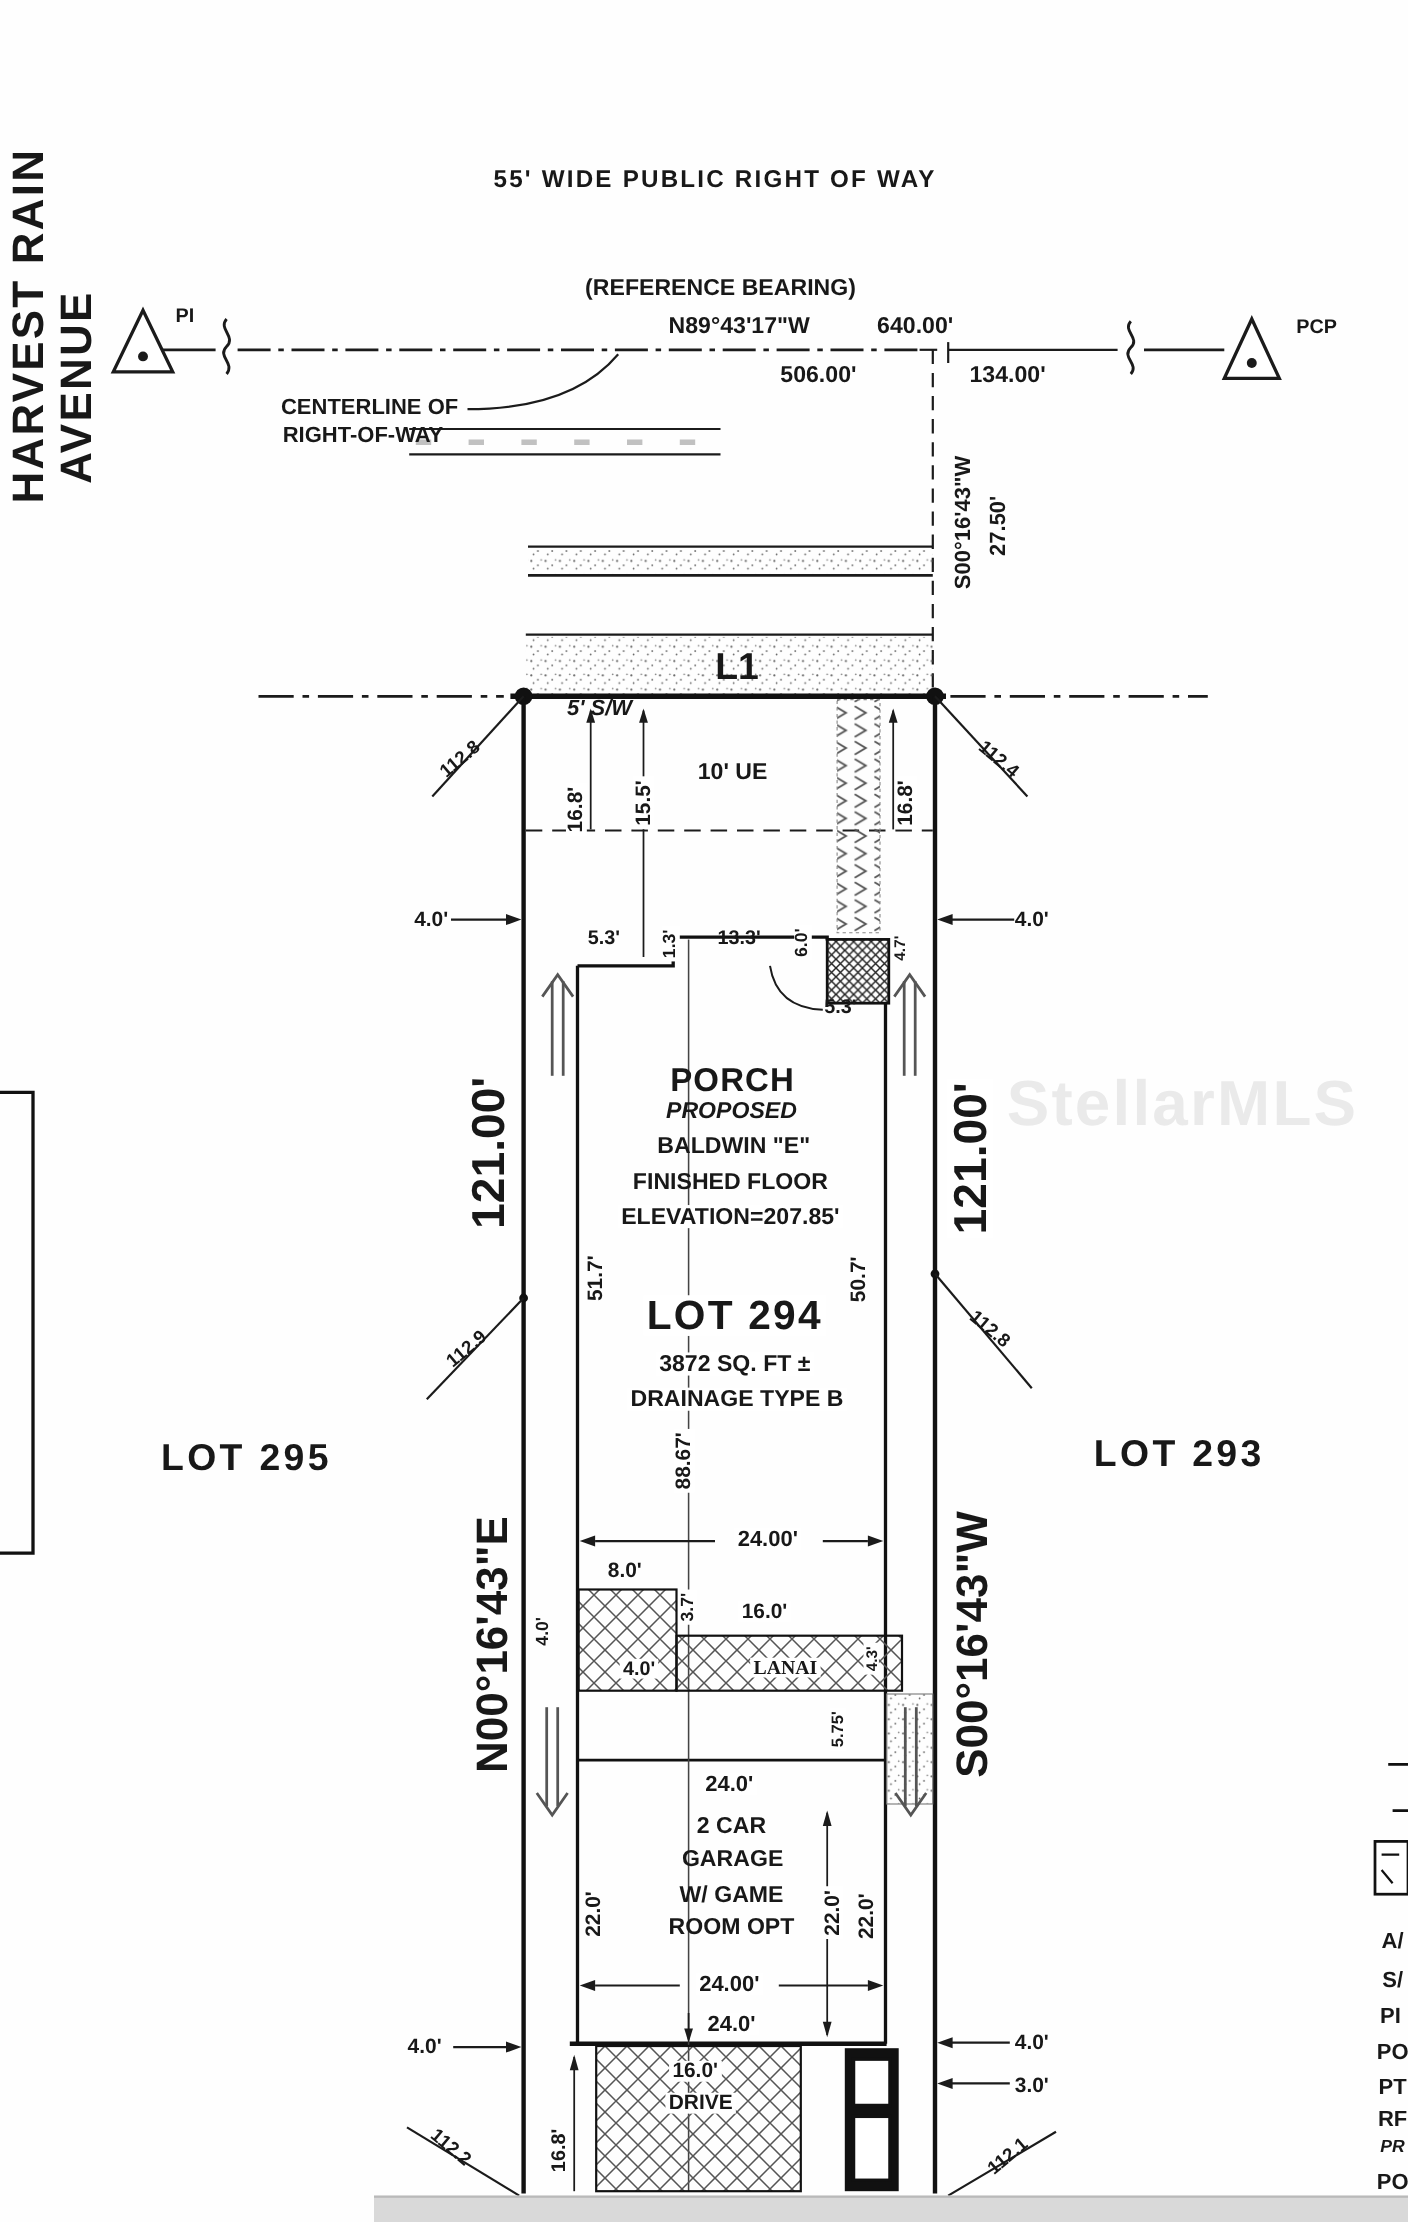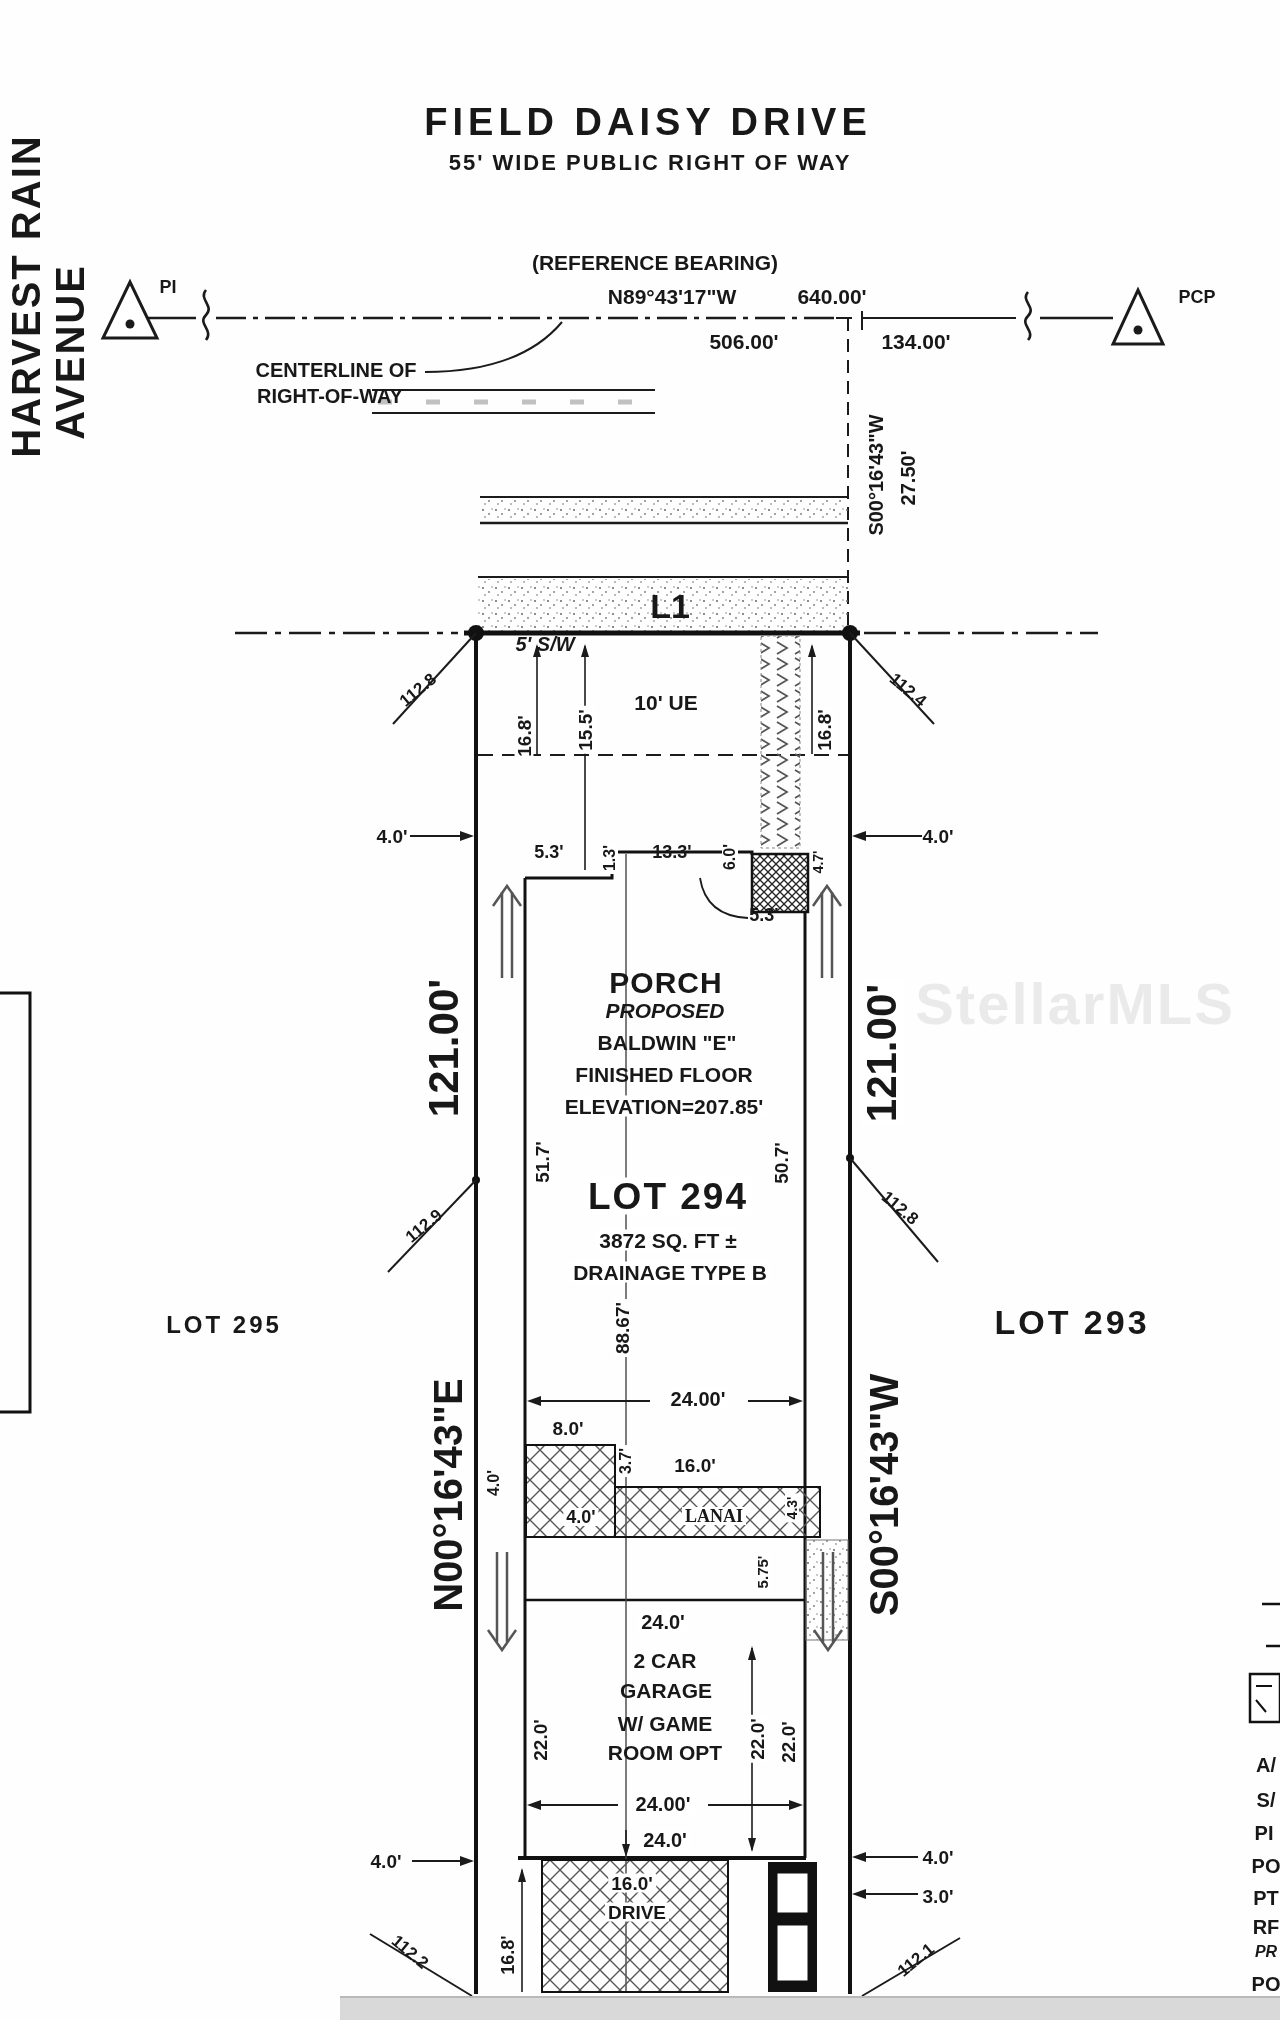--- a/index.html
+++ b/index.html
@@ -205,21 +205,20 @@
     <g stroke="#111" fill="none">
       <line x1="1262" y1="1604" x2="1280" y2="1604" stroke-width="2.5"></line>
       <line x1="1266" y1="1646" x2="1280" y2="1646" stroke-width="2.5"></line>
       <rect x="1250" y="1674" width="30" height="48" stroke-width="2.5" fill="#fff"></rect>
       <path d="M1256,1686 L1272,1686 M1256,1700 L1266,1712" stroke-width="2"></path>
     </g>
   </svg>
 
   <div class="wm" style="left:1075px;top:1003px;font-size:58px;">StellarMLS</div>
 
-  <div class="t txt" style="left:648px;top:122px;font-size:38px;letter-spacing:5px;">FIELD DAISY DRIVE</div>
   <div class="t txt" style="left:650px;top:163px;font-size:22px;letter-spacing:2px;">55' WIDE PUBLIC RIGHT OF WAY</div>
   <div class="t r txt" style="left:26px;top:296px;font-size:40px;letter-spacing:2px;">HARVEST RAIN</div>
   <div class="t r txt" style="left:70px;top:352px;font-size:40px;letter-spacing:2px;">AVENUE</div>
   <div class="t txt" style="left:655px;top:262px;font-size:21px;">(REFERENCE BEARING)</div>
   <div class="t txt" style="left:672px;top:296px;font-size:21px;">N89°43'17"W</div>
   <div class="t txt" style="left:832px;top:296px;font-size:21px;">640.00'</div>
   <div class="t txt" style="left:744px;top:341px;font-size:21px;">506.00'</div>
   <div class="t txt" style="left:916px;top:341px;font-size:21px;">134.00'</div>
   <div class="t txt" style="left:336px;top:370px;font-size:20px;">CENTERLINE OF</div>
   <div class="t txt" style="left:330px;top:396px;font-size:20px;">RIGHT-OF-WAY</div>
@@ -254,21 +253,21 @@
 
   <div class="t bg txt" style="left:668px;top:1196px;font-size:37px;letter-spacing:2px;">LOT 294</div>
   <div class="t bg txt" style="left:668px;top:1240px;font-size:21px;">3872 SQ. FT ±</div>
   <div class="t bg txt" style="left:670px;top:1272px;font-size:21px;">DRAINAGE TYPE B</div>
   <div class="t r bg txt" style="left:622px;top:1328px;font-size:19px;">88.67'</div>
 
   <div class="t r txt" style="left:444px;top:1048px;font-size:42px;">121.00'</div>
   <div class="t r txt" style="left:448px;top:1495px;font-size:40px;">N00°16'43"E</div>
   <div class="t r bg txt" style="left:882px;top:1053px;font-size:42px;">121.00'</div>
   <div class="t r txt" style="left:884px;top:1495px;font-size:40px;">S00°16'43"W</div>
-  <div class="t txt" style="left:224px;top:1325px;font-size:24px;letter-spacing:3px;">LOT 295</div>
+  <div class="t txt" style="left:224px;top:1325px;font-size:34px;letter-spacing:3px;">LOT 295</div>
   <div class="t txt" style="left:1072px;top:1322px;font-size:34px;letter-spacing:3px;">LOT 293</div>
 
   <div class="t bg txt" style="left:698px;top:1399px;font-size:20px;">24.00'</div>
   <div class="t txt" style="left:568px;top:1428px;font-size:19px;text-align:center;">8.0'</div>
   <div class="t r bg txt" style="left:626px;top:1461px;font-size:16px;">3.7'</div>
   <div class="t bg txt" style="left:695px;top:1465px;font-size:19px;">16.0'</div>
   <div class="t r txt" style="left:494px;top:1483px;font-size:16px;">4.0'</div>
   <div class="t bg txt" style="left:581px;top:1517px;font-size:18px;">4.0'</div>
   <div class="t bg txt" style="left:714px;top:1516px;font-size:18px;font-family:Liberation Serif, serif;">LANAI</div>
   <div class="t r bg txt" style="left:792px;top:1508px;font-size:14px;">4.3'</div>

